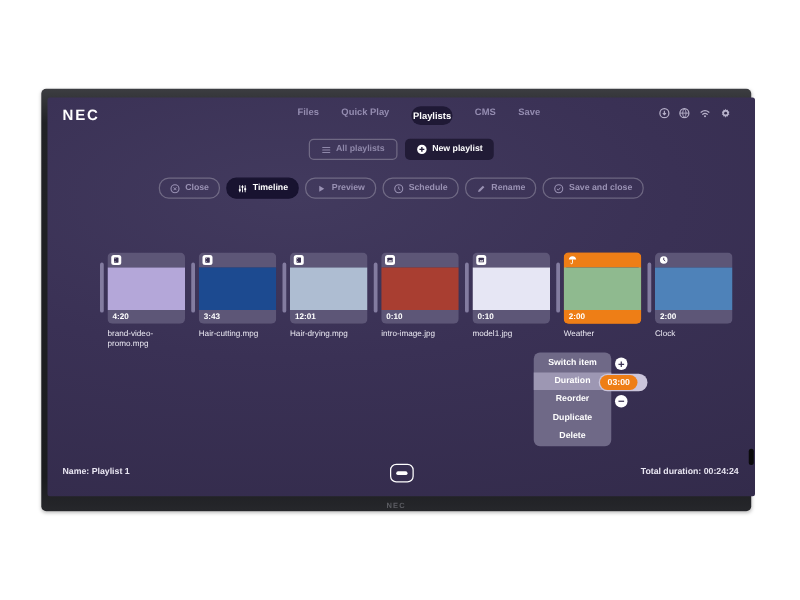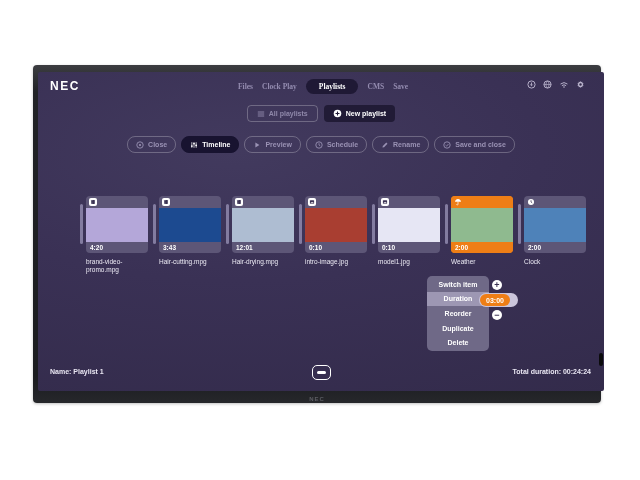--- a/index.html
+++ b/index.html
@@ -1,36 +1,36 @@
 <!DOCTYPE html>
 <html><head>
 <meta charset="utf-8">
 <style>
   * { margin:0; padding:0; box-sizing:border-box; }
   html,body { width:640px; height:480px; background:#ffffff; font-family:"Liberation Sans", sans-serif; overflow:hidden; }
   body { position:relative; }
 
   
-  .monitor { position:absolute; left:33px; top:65px; width:568px; height:338px;
+  .monitor { position:absolute; left:33px; top:71px; width:568px; height:338px;
     background:linear-gradient(180deg,#3c3d41 0%, #212226 8%, #1b1c1f 92%, #26272b 100%);
     border-radius:4px; box-shadow:0 1px 3px rgba(0,0,0,.25); }
   .bezel-logo { position:absolute; left:50%; bottom:1px; transform:translateX(-50%);
     font-size:6px; font-weight:bold; letter-spacing:1px; color:#5c5d63; }
   .jog-button { position:absolute; right:-2px; top:288px; width:4px; height:13px; background:#0b0b0c; border-radius:2px; }
 
   
   .screen { position:absolute; left:5px; top:7px; width:566px; height:319px; border-radius:2px;
     background:radial-gradient(120% 90% at 35% 25%, #423a5e 0%, #3a3155 45%, #332b4b 100%);
     overflow:hidden; color:#fff; }
 
   
   .logo { position:absolute; left:12px; top:7px; font-size:12px; font-weight:900; letter-spacing:1.5px; color:#fff; }
-  .nav { position:absolute; left:200px; top:7px; height:15px; display:flex; align-items:center; gap:9px;font-family:Liberation Serif, serif; }
+  .nav { position:absolute; left:200px; top:7px; height:15px; display:flex; gap:18px; }
   .nav-item { font-size:7.5px; color:#948cb0; font-weight:bold; cursor:pointer; }
-  .nav-item.active { background:#1f1935; color:#fff; padding:3px 13px; border-radius:8px; }
+  .nav-item.active { background:#1f1935; color:#fff; padding:3px 1px; border-radius:8px; }
   .status-icons { position:absolute; right:19px; top:8px; display:flex; align-items:center; gap:7px; }
   .status-icons svg { display:block; }
 
   
   .pl-actions { position:absolute; left:0; right:0; top:33px; display:flex; justify-content:center; gap:6px; }
   .btn { display:flex; align-items:center; gap:4px; font-size:7px; font-weight:bold; border-radius:4px;
     padding:4px 9px; height:17px; cursor:pointer; }
   .btn-outline { border:1px solid rgba(255,255,255,.25); color:#8f88aa; }
   .btn-dark { background:#211b36; color:#fff; }
 
@@ -80,21 +80,21 @@
 </style>
 </head>
 <body>
 
 <div class="monitor">
   <div class="screen">
 
     <div class="logo">NEC</div>
     <div class="nav">
       <span class="nav-item">Files</span>
-      <span class="nav-item">Clock Play</span>
+      <span class="nav-item">Quick Play</span>
       <span class="nav-item active">Playlists</span>
       <span class="nav-item">CMS</span>
       <span class="nav-item">Save</span>
     </div>
     <div class="status-icons">
       <span>
         <svg width="9" height="9" viewBox="0 0 10 10">
             <circle cx="5" cy="5" r="4" fill="none" stroke="#b7b1ca" stroke-width="1.1"></circle>
             <path d="M5 2.8v3.4M3.6 5l1.4 1.4L6.4 5" fill="none" stroke="#b7b1ca" stroke-width="1"></path>
           </svg>

